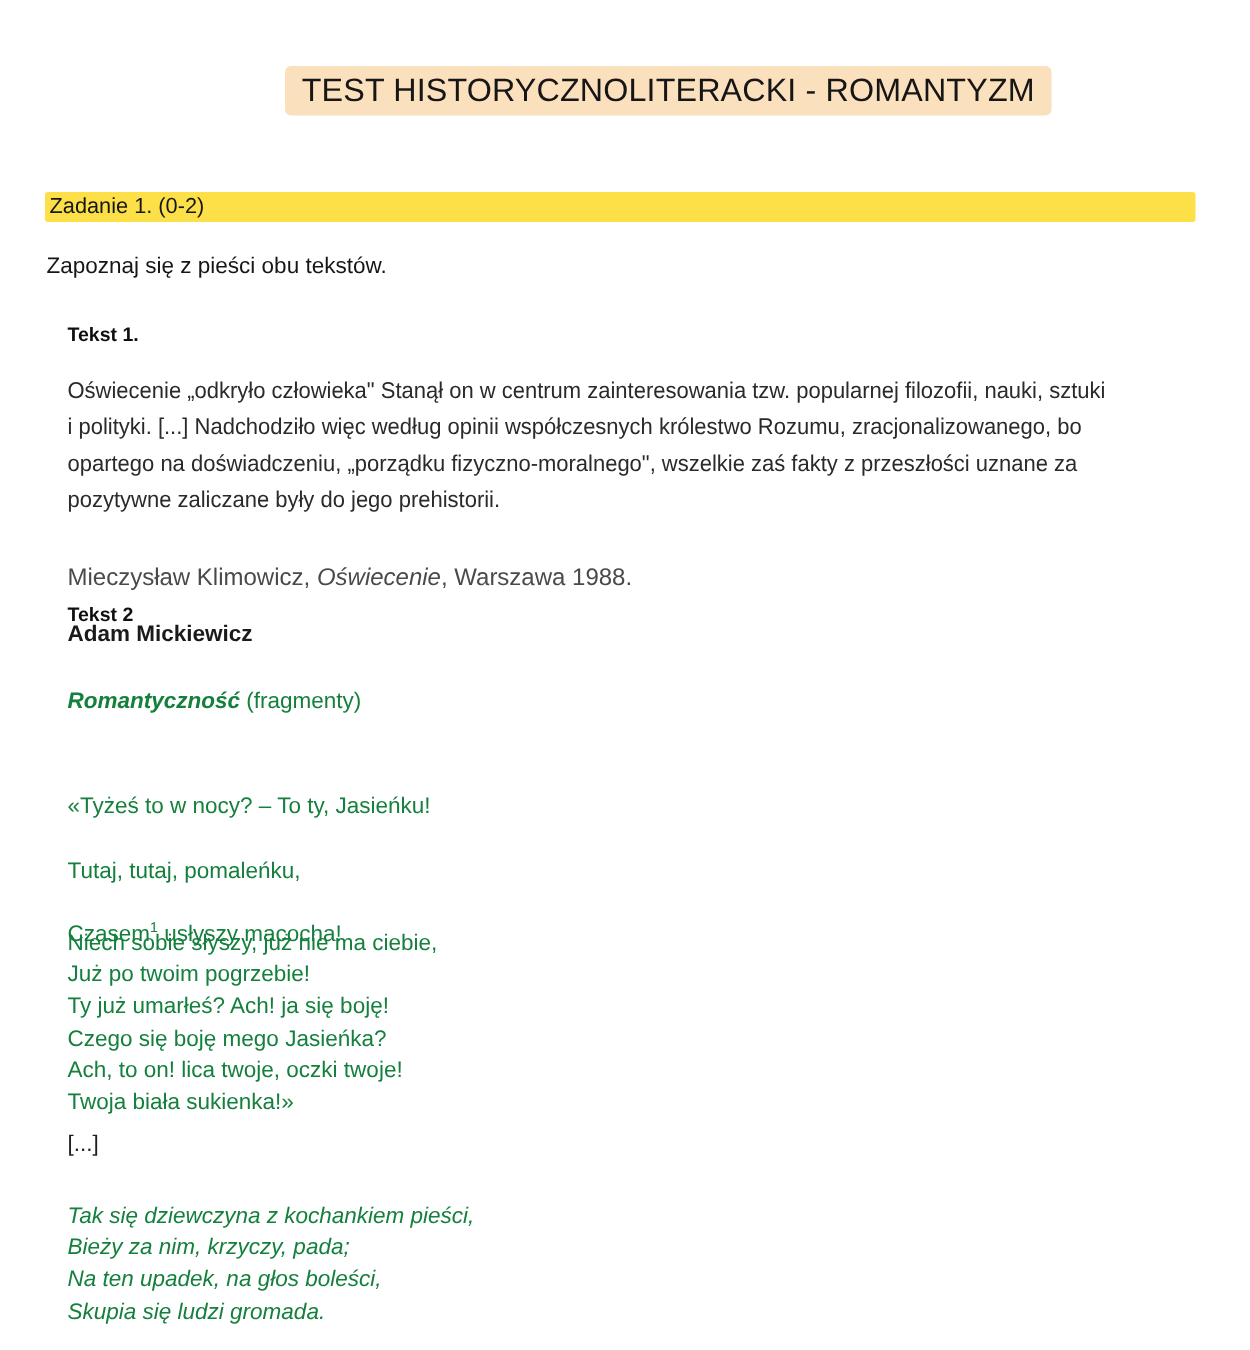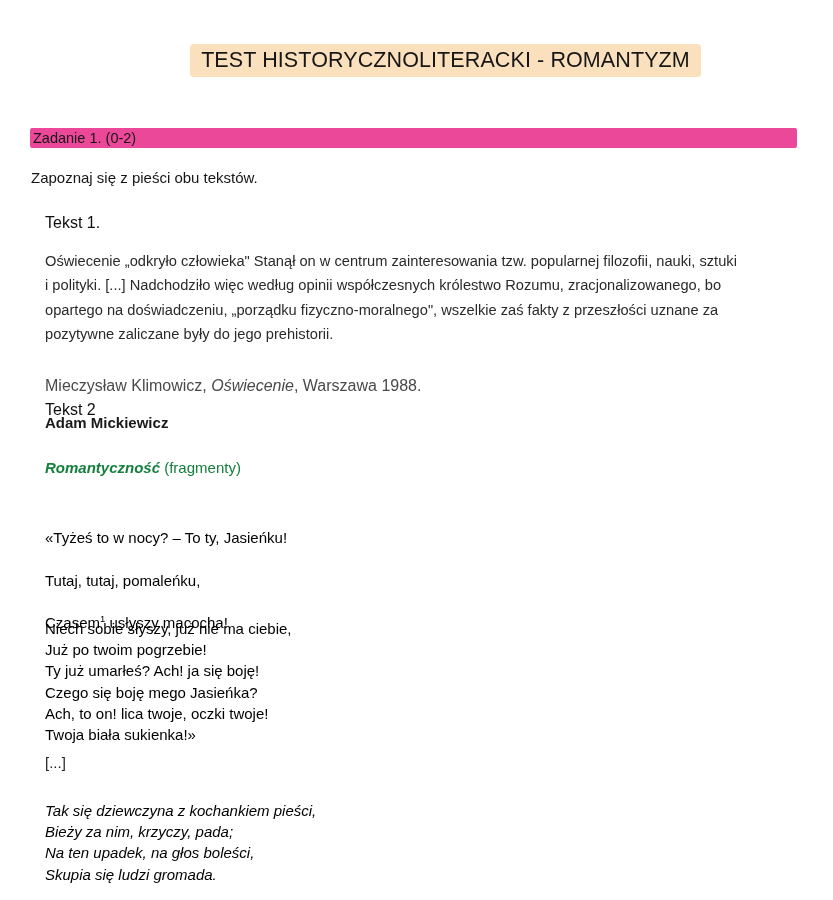--- a/index.html
+++ b/index.html
@@ -47,21 +47,21 @@
     white-space: nowrap;
   }
 
   
   .task-band {
     position: absolute;
     left: 30px;
     top: 128px;
     width: 767px;
     height: 20px;
-    background: #ec4899;
+    background: #fde047;
     border-radius: 2px;
   }
   .task-band-label {
     position: absolute;
     left: 3px;
     top: 1px;
     font-size: 14.5px;
     line-height: 18px;
     color: #161616;
     white-space: nowrap;
@@ -77,22 +77,22 @@
     color: #161616;
   }
 
   
   .block {
     position: absolute;
     left: 45px;
   }
 
   .tekst-heading {
-    font-size: 16px;
-    font-weight: normal;
+    font-size: 13px;
+    font-weight: bold;
     line-height: 20px;
     color: #0f0f0f;
   }
 
   
   .scan-body {
     width: 718px;
     font-family: "Liberation Sans", sans-serif;
     font-size: 15.2px;
     line-height: 24.3px;
@@ -126,21 +126,21 @@
     line-height: 21px;
     color: #15803d;
   }
   .poem-title b {
     font-weight: bold;
     font-style: italic;
   }
   .stanza {
     font-size: 15px;
     line-height: 21.2px;
-    color: #000000;
+    color: #15803d;
     white-space: pre-line;
   }
   .stanza sup {
     font-size: 9.5px;
     vertical-align: super;
     line-height: 0;
   }
   .ellipsis-line {
     font-size: 15px;
     line-height: 21.2px;

